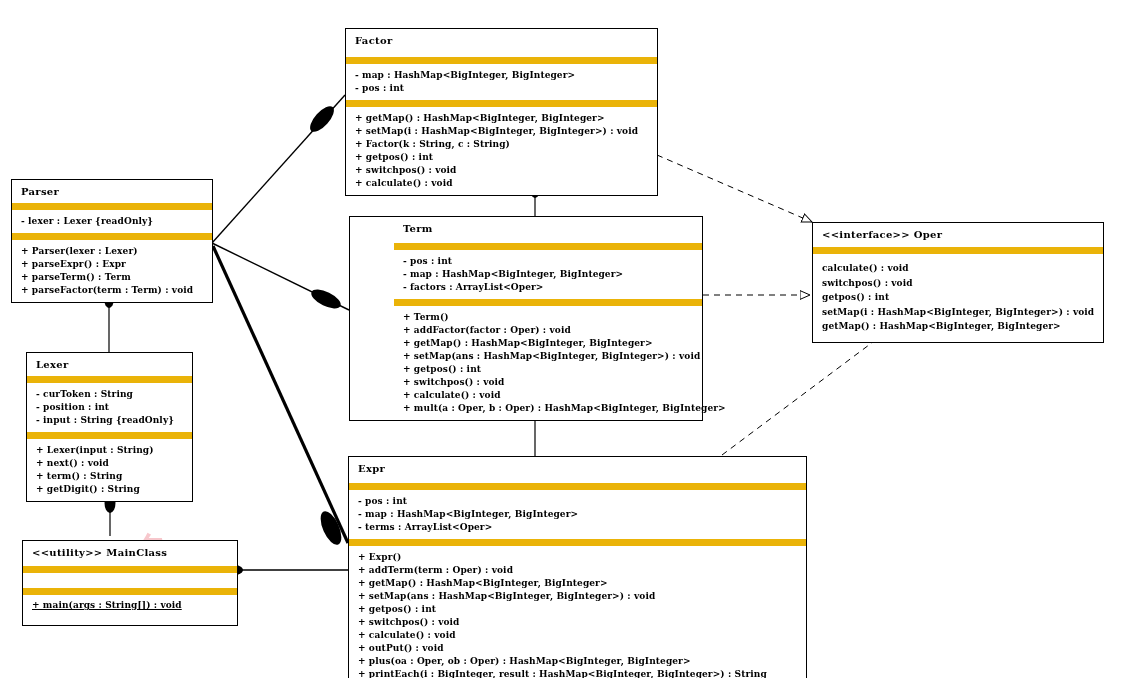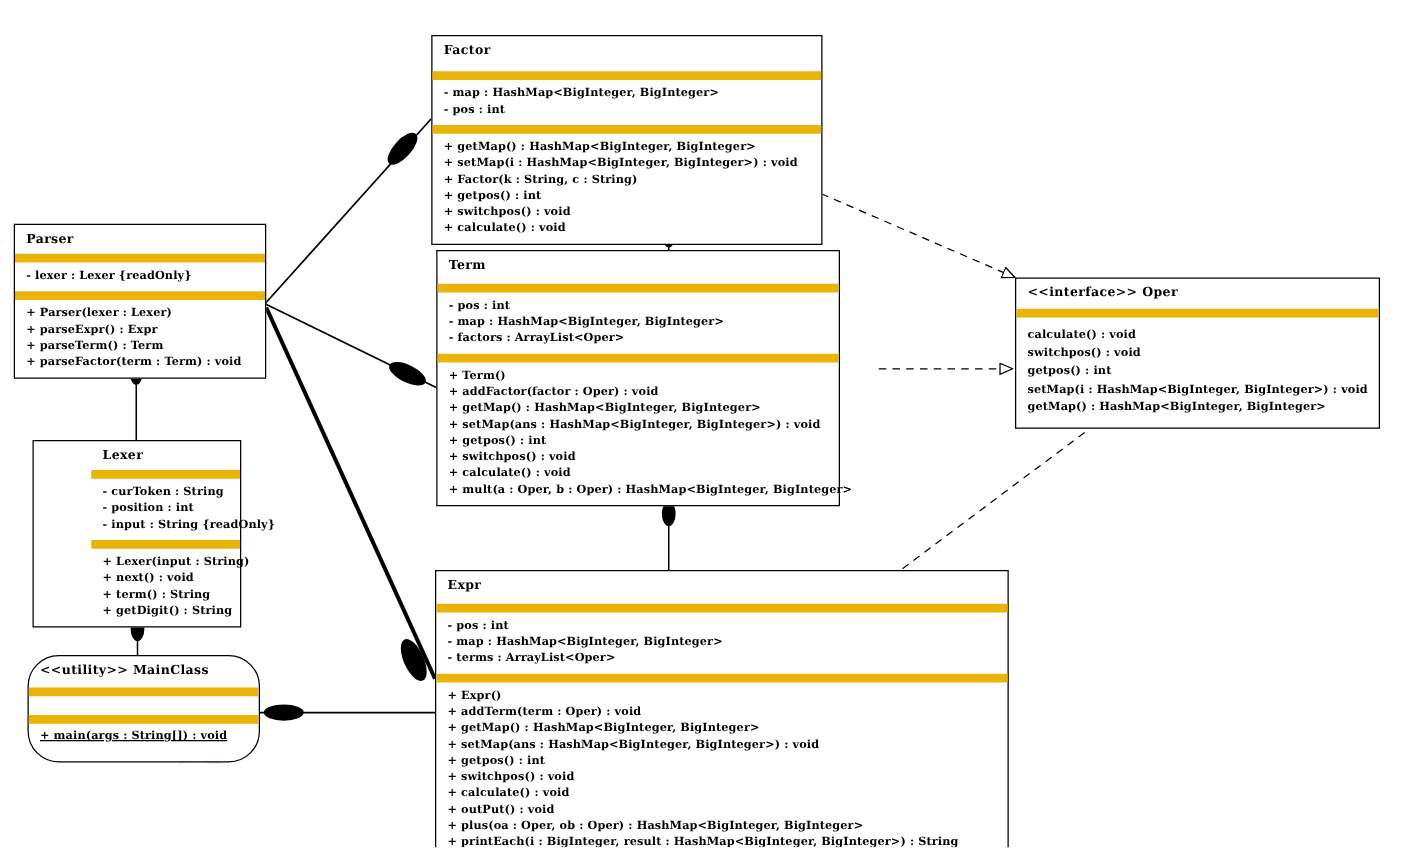--- a/index.html
+++ b/index.html
@@ -150,21 +150,21 @@
     <div class="compartment ops">
       <div class="member">+ getMap() : HashMap&lt;BigInteger, BigInteger&gt;</div>
       <div class="member">+ setMap(i : HashMap&lt;BigInteger, BigInteger&gt;) : void</div>
       <div class="member">+ Factor(k : String, c : String)</div>
       <div class="member">+ getpos() : int</div>
       <div class="member">+ switchpos() : void</div>
       <div class="member">+ calculate() : void</div>
     </div>
   </div>
 
-  <div class="umlbox" style="left:349px; top:200px; width:323px;">
+  <div class="umlbox" style="left:349px; top:216px; width:354px;padding-left:44px;">
     <div class="compartment" style="height:26px;">
       <div class="cls-name">Term</div>
     </div>
     <div class="compartment attrs">
       <div class="member">- pos : int</div>
       <div class="member">- map : HashMap&lt;BigInteger, BigInteger&gt;</div>
       <div class="member">- factors : ArrayList&lt;Oper&gt;</div>
     </div>
     <div class="compartment ops">
       <div class="member">+ Term()</div>
@@ -209,38 +209,38 @@
       <div class="member">- lexer : Lexer {readOnly}</div>
     </div>
     <div class="compartment ops">
       <div class="member">+ Parser(lexer : Lexer)</div>
       <div class="member">+ parseExpr() : Expr</div>
       <div class="member">+ parseTerm() : Term</div>
       <div class="member">+ parseFactor(term : Term) : void</div>
     </div>
   </div>
 
-  <div class="umlbox" style="left:26px; top:352px; width:167px;padding-left:46px;">
+  <div class="umlbox" style="left:26px; top:352px; width:167px;">
     <div class="compartment" style="height:23px;">
       <div class="cls-name">Lexer</div>
     </div>
     <div class="compartment attrs">
       <div class="member">- curToken : String</div>
       <div class="member">- position : int</div>
       <div class="member">- input : String {readOnly}</div>
     </div>
     <div class="compartment ops">
       <div class="member">+ Lexer(input : String)</div>
       <div class="member">+ next() : void</div>
       <div class="member">+ term() : String</div>
       <div class="member">+ getDigit() : String</div>
     </div>
   </div>
 
-  <div class="umlbox" style="left:22px; top:524px; width:186px;border-radius:25px;">
+  <div class="umlbox" style="left:22px; top:540px; width:216px;">
     <div class="compartment" style="height:25px;">
       <div class="cls-name">&lt;&lt;utility&gt;&gt; MainClass</div>
     </div>
     <div class="compartment attrs empty-compartment"></div>
     <div class="compartment ops" style="padding-top:4px; padding-bottom:13px;">
       <div class="member static-underline">+ main(args : String[]) : void</div>
     </div>
   </div>
 
   <div class="umlbox" style="left:812px; top:222px; width:292px;">

